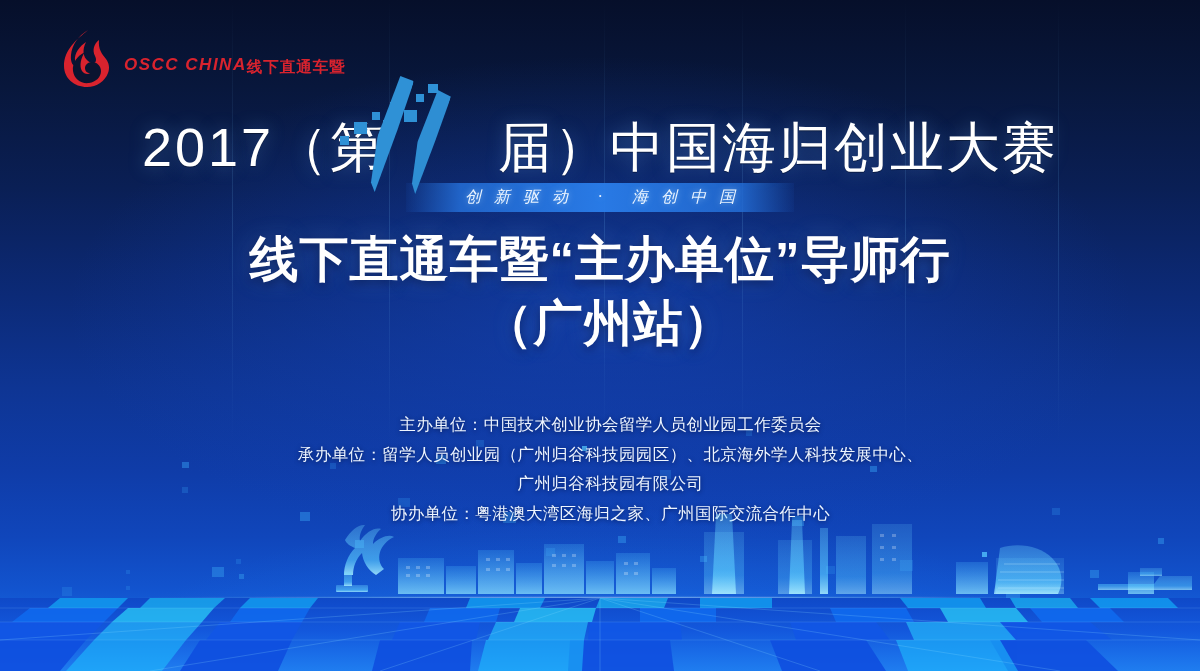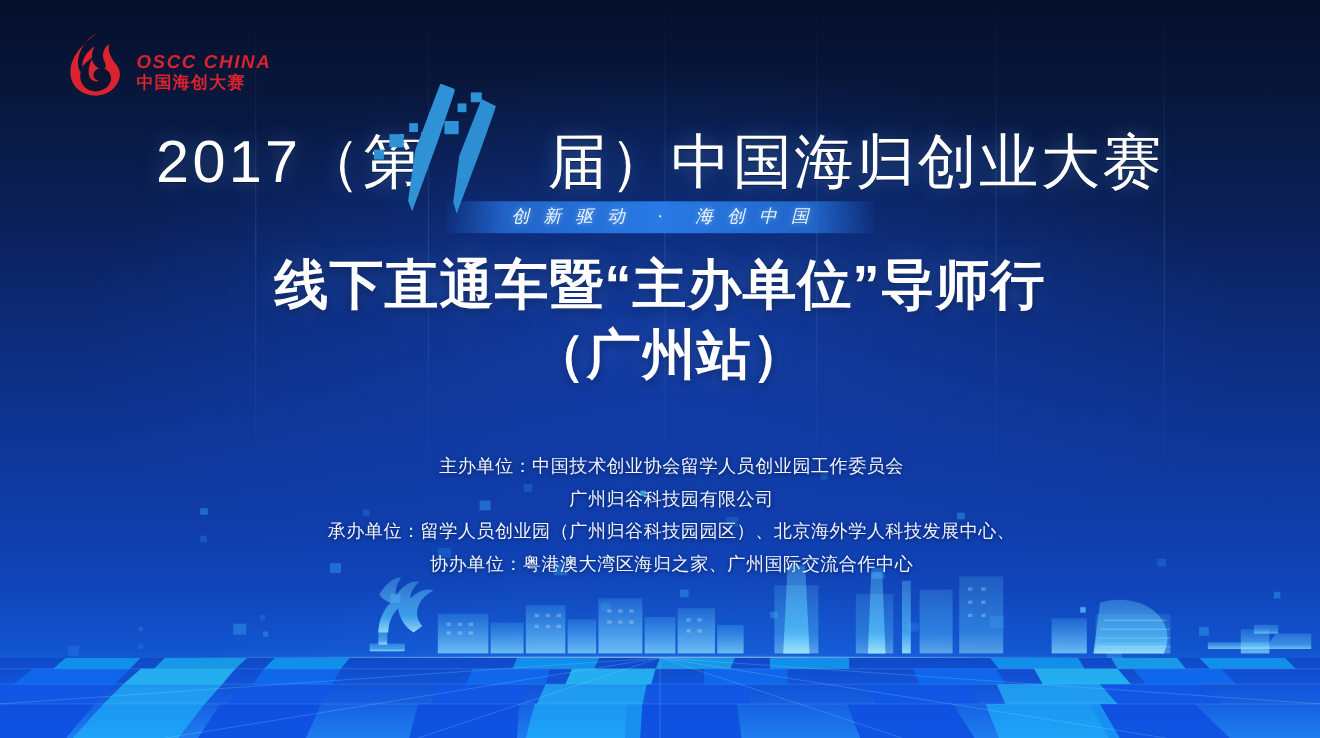--- a/index.html
+++ b/index.html
@@ -28,21 +28,21 @@
   .px.dim{opacity:.3;}
   .px.bright{background:#56c8ff;opacity:.75;}
 
   
   .beam{position:absolute;top:0;bottom:34%;width:1px;
         background:linear-gradient(180deg,rgba(120,200,255,0) 0%,rgba(120,200,255,.16) 50%,rgba(120,200,255,0) 100%);}
 
   
   .logo{position:absolute;left:58px;top:28px;display:flex;align-items:center;gap:6px;}
   .logo-mark{width:60px;height:62px;position:relative;flex:none;}
-  .logo-text{display:flex;flex-direction:column;justify-content:center;padding-top:14px;}
+  .logo-text{display:flex;flex-direction:row;justify-content:center;padding-top:14px;}
   .logo-en{color:#d9232e;font-weight:bold;font-style:italic;font-size:17px;letter-spacing:1.5px;line-height:1;
            font-family:"Liberation Sans",sans-serif;}
   .logo-cn{color:#d9232e;font-weight:bold;font-size:15.5px;letter-spacing:1px;line-height:1.15;margin-top:2px;}
 
   
   .title-wrap{position:absolute;left:0;right:0;top:118px;text-align:center;}
 
   .line1{position:relative;display:inline-block;}
   .line1 .t{
     font-size:54px;font-weight:500;color:#ffffff;letter-spacing:2px;line-height:1.08;
@@ -159,21 +159,21 @@
                  C24 22 25 29 30 33 C36 38 40 34 37 28 C34 22 36 16 41 12
                  C40 21 44 26 48 31 C51 35 52 40 50 45
                  C47 53 39 59 29 59 C16 59 6 50 6 38 C6 22 18 12 30 2 Z" fill="#d9232e"></path>
         <path d="M27 24 C19 28 14 35 15 43 C16 51 23 56 31 55 C38 54 43 49 43 43
                  C43 38 39 34 34 34 C30 34 27 37 27 40 C27 43 29 45 32 45
                  C30 47 26 46 24 43 C21 38 23 29 27 24 Z" fill="#0a1430"></path>
       </svg>
     </div>
     <div class="logo-text">
       <div class="logo-en">OSCC CHINA</div>
-      <div class="logo-cn">中国海创大赛</div>
+      <div class="logo-cn">线下直通车暨</div>
     </div>
   </div>
 
   <div class="title-wrap">
 
     <div class="line1">
       <div class="t"><span class="num">2017</span><span>（第</span><span class="gap-ii"></span><span>届）</span><span>中国海归创业大赛</span></div>
 
       
       <div class="brush">
@@ -195,22 +195,22 @@
     </div>
 
     <div class="headline">
       <span>线下直通车暨“主办单位”导师行</span>
       <span class="l2">（广州站）</span>
     </div>
   </div>
 
   <div class="orgs">
     <div class="ln">主办单位：中国技术创业协会留学人员创业园工作委员会</div>
+    <div class="ln">承办单位：留学人员创业园（广州归谷科技园园区）、北京海外学人科技发展中心、</div>
     <div class="ln">广州归谷科技园有限公司</div>
-    <div class="ln">承办单位：留学人员创业园（广州归谷科技园园区）、北京海外学人科技发展中心、</div>
     <div class="ln">协办单位：粤港澳大湾区海归之家、广州国际交流合作中心</div>
   </div>
 
   <div class="city">
     <svg width="1200" height="95" viewBox="0 0 1200 95" preserveAspectRatio="none" aria-hidden="true">
       <defs>
         <linearGradient id="bgd" x1="0" y1="0" x2="0" y2="1">
           <stop offset="0%" stop-color="#6fd8ff" stop-opacity=".30"></stop>
           <stop offset="70%" stop-color="#59ccff" stop-opacity=".62"></stop>
           <stop offset="100%" stop-color="#a9eeff" stop-opacity=".85"></stop>

